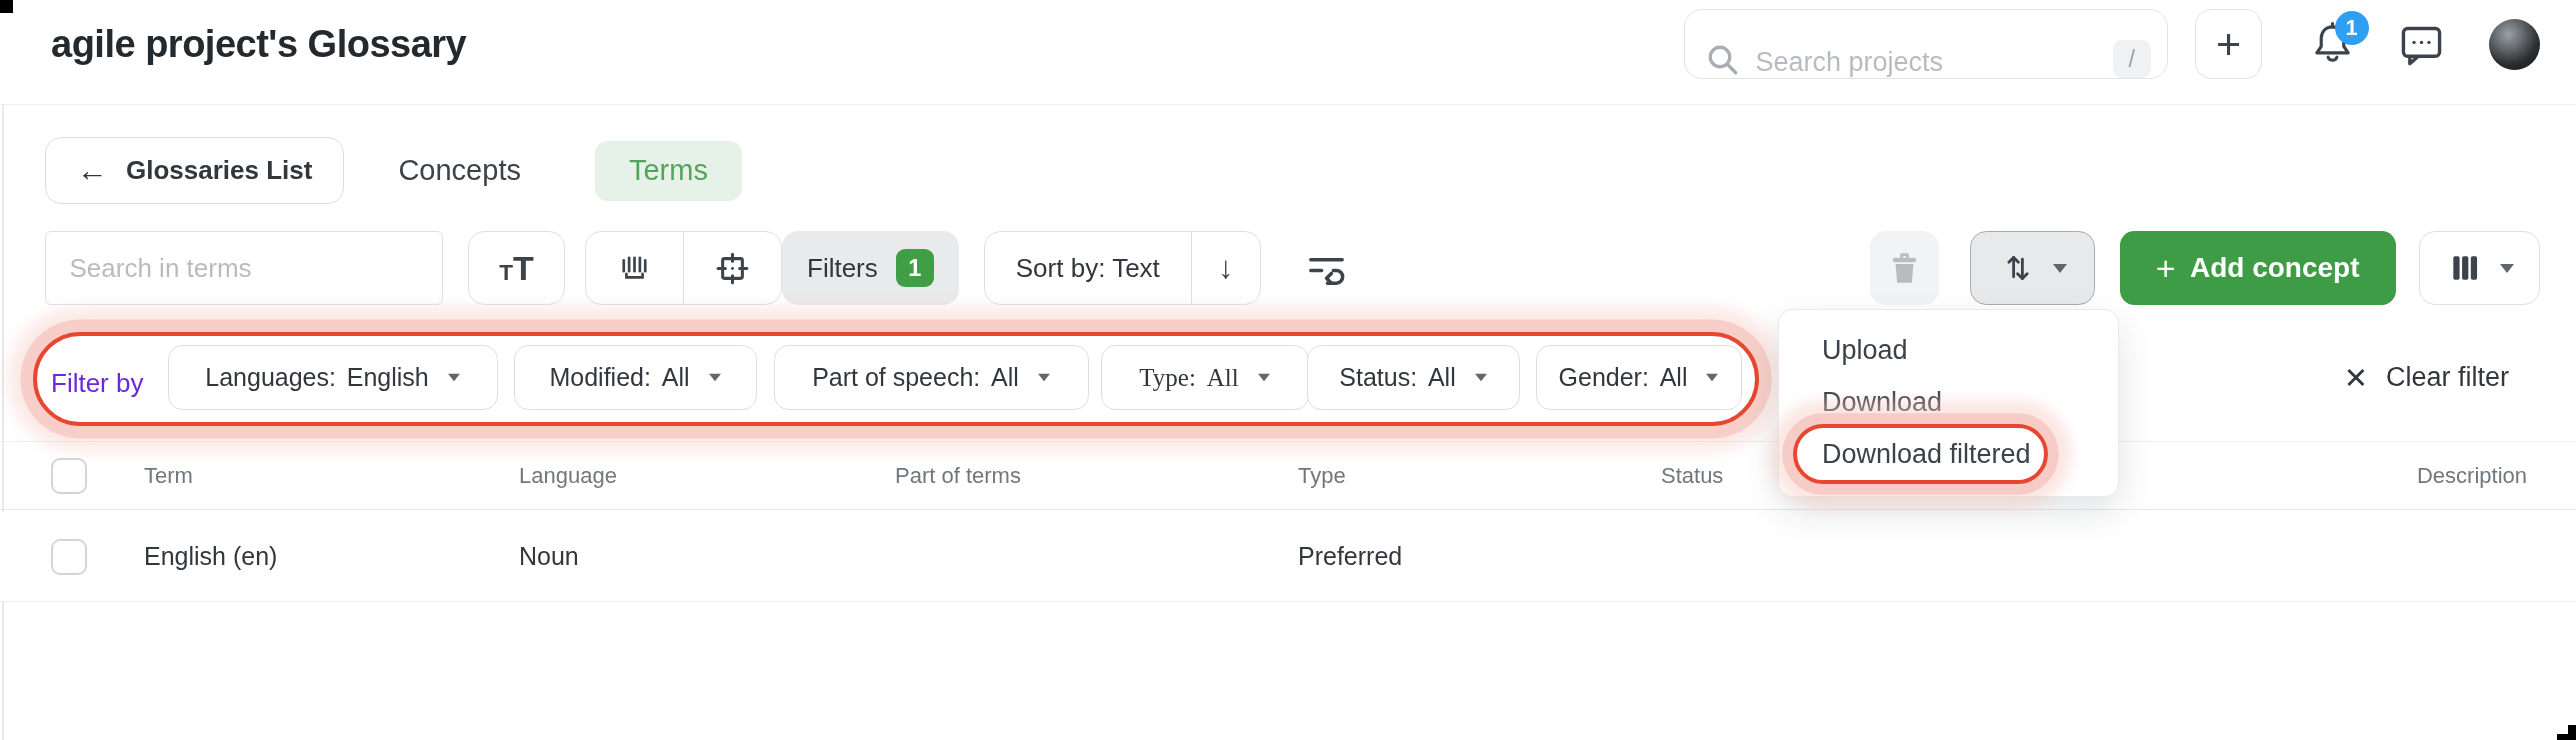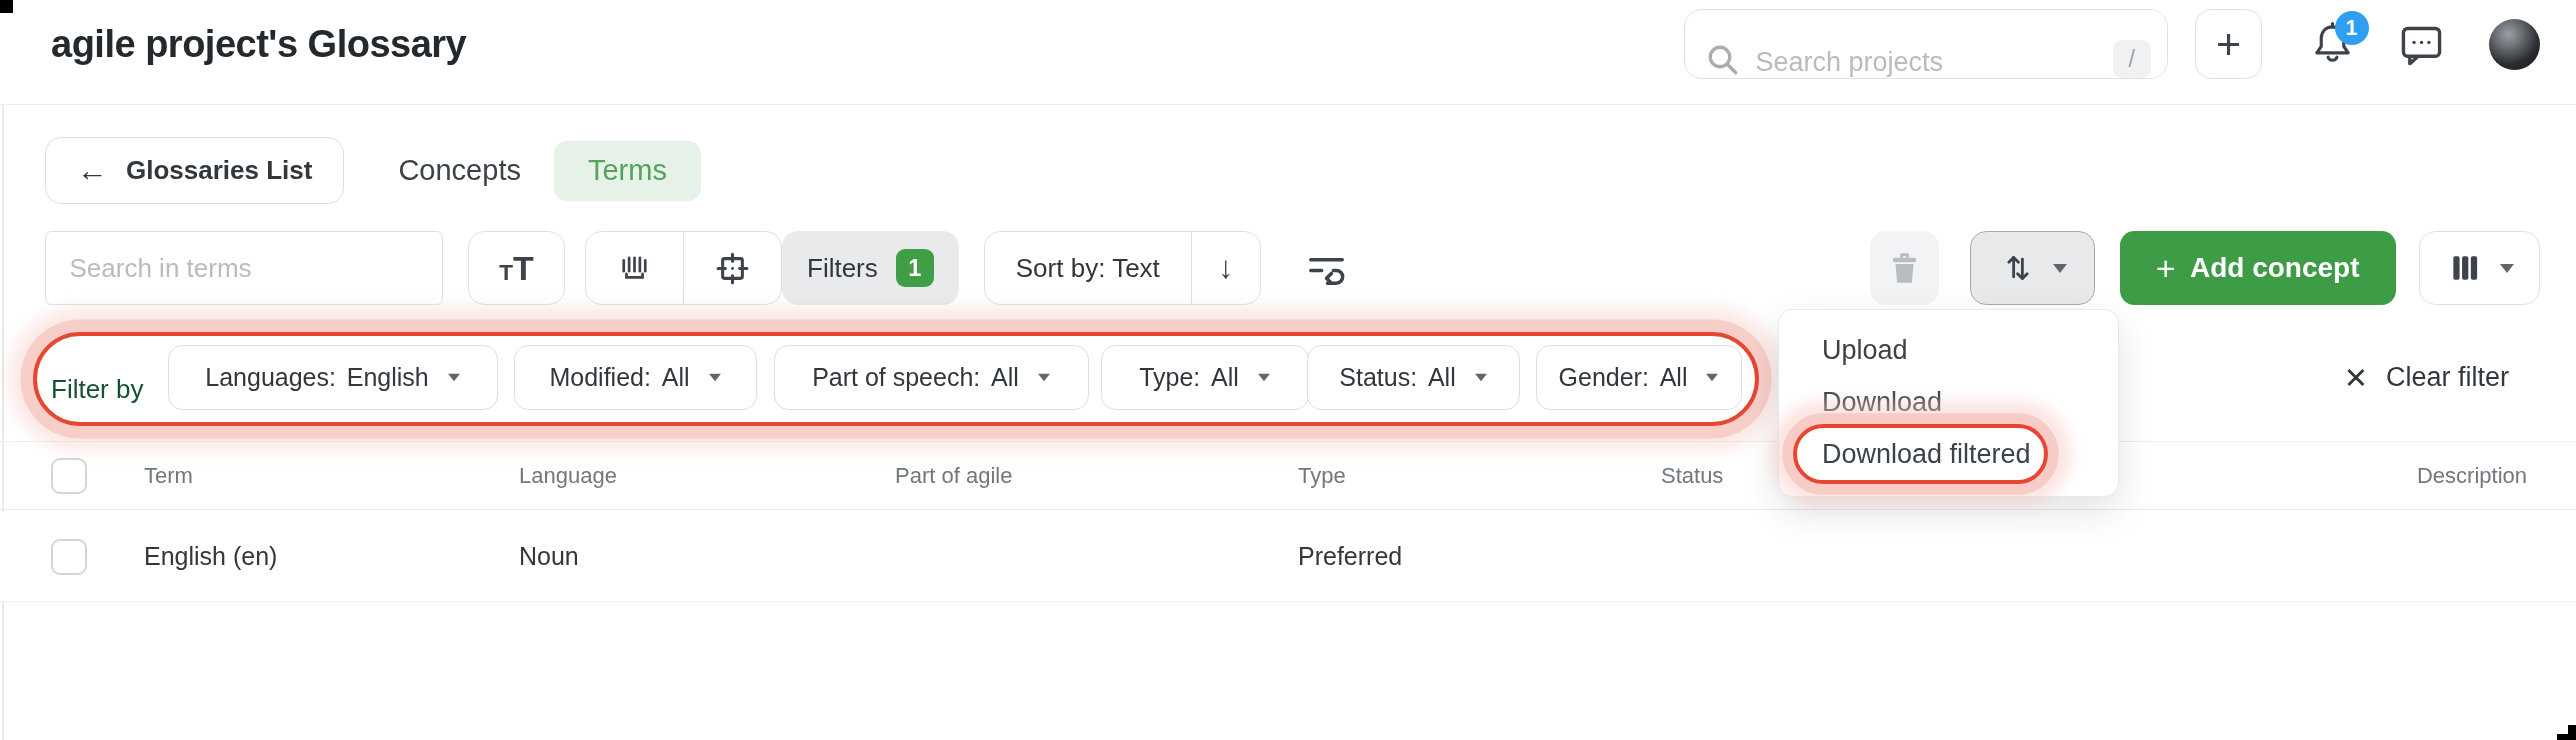--- a/index.html
+++ b/index.html
@@ -34,21 +34,21 @@
   .chat-wrap { margin-left: 40px; cursor: pointer; }
   .avatar { width: 51px; height: 51px; border-radius: 50%; margin-left: 42px; cursor: pointer;
             background: radial-gradient(circle at 38% 30%, #9aa0a5 0%, #6a6f73 28%, #2c2f32 62%, #101214 100%); }
 
   
   .navrow { position: absolute; top: 137px; left: 45px; right: 36px; height: 67px; display: flex; align-items: center; }
   .back-btn { height: 67px; padding: 0 31px; border: 1.8px solid #dbdee0; border-radius: 16.2px; background: #fff;
               display: flex; align-items: center; gap: 18px; font-size: 26px; font-weight: 700; color: #31373c; cursor: pointer; }
   .back-arrow { font-size: 31px; font-weight: 400; }
   .tab-plain { margin-left: 54px; font-size: 29px; color: #3b4248; cursor: pointer; }
-  .tab-pill { margin-left: 33px; height: 60px; padding: 0 34px; background: #e6f2e7; color: #55a35c;
+  .tab-pill { margin-left: 74px; height: 60px; padding: 0 34px; background: #e6f2e7; color: #55a35c;
               border-radius: 12.6px; font-size: 29px; display: flex; align-items: center; cursor: pointer; }
 
   
   .toolbar { position: absolute; top: 231px; left: 45px; right: 36px; height: 74px; display: flex; align-items: center; }
   .terms-search { width: 398px; height: 74px; border: 1.8px solid #dde0e2; border-radius: 6px; padding: 0 23.5px;
                   display: flex; align-items: center; background: #fff; }
   .terms-search input { border: none; outline: none; width: 100%; font-size: 26px; color: #3c434a;
                         font-family: "Liberation Sans", sans-serif; background: transparent; }
   .terms-search input::placeholder { color: #b6bcc1; }
   .icon-btn { height: 74px; border: 1.8px solid #dde0e2; border-radius: 16.2px; background: #fff;
@@ -82,30 +82,30 @@
                  display: flex; align-items: center; justify-content: center; gap: 14.4px; cursor: pointer; }
   .caret { width: 0; height: 0; border-left: 7.2px solid transparent; border-right: 7.2px solid transparent;
            border-top: 9px solid #5f666c; }
 
   
   .filter-section-border { position: absolute; top: 441px; left: 0; width: 100%; border-top: 1.8px solid #eceeef; }
   .annot-rect { position: absolute; left: 32.5px; top: 332px; width: 1726px; height: 94px;
                 border: 4.5px solid #e74631; border-radius: 47px; z-index: 5; pointer-events: none;
                 box-shadow: 0 0 0 12.6px rgba(246,199,193,0.80), 0 0 14.4px 25px rgba(246,199,193,0.40); }
   .filterrow { position: absolute; top: 345px; left: 0; right: 0; height: 65px; z-index: 6; }
-  .filterby-label { position: absolute; left: 51px; top: 12px; height: 65px; display: flex; align-items: center;
-                    font-size: 26px; color: #14532d; }
+  .filterby-label { position: absolute; left: 51px; top: 6px; height: 65px; display: flex; align-items: center;
+                    font-size: 26px; color: #6d28d9; }
   .pill { position: absolute; top: 0; height: 65px; border: 1.8px solid #dcdfe1; border-radius: 14.4px; background: #fff;
           display: flex; align-items: center; justify-content: center; gap: 10.8px; font-size: 25px; color: #31373c;
           cursor: pointer; padding: 0 14.4px; }
   .pill .caret { margin-left: 7.2px; transform: scale(0.85); }
   .pill-0 { left: 168px;  width: 330px; }
   .pill-1 { left: 514px;  width: 243px; }
   .pill-2 { left: 774px;  width: 315px; }
-  .pill-3 { left: 1101px; width: 208px; }
+  .pill-3 { left: 1101px; width: 208px; font-family: Liberation Serif, serif; }
   .pill-4 { left: 1307px; width: 213px; }
   .pill-5 { left: 1536px; width: 206px; }
   .clear-filter { position: absolute; top: 345px; right: 67px; height: 65px; display: flex; align-items: center;
                   gap: 18px; font-size: 27px; color: #31373c; cursor: pointer; z-index: 6; }
   .clear-x { font-size: 29px; }
 
   
   .tgrid { display: grid; grid-template-columns: 144px 375px 376px 403px 363px 415px 1fr; align-items: center; }
   .thead { position: absolute; top: 443px; left: 0; right: 0; height: 67px; border-bottom: 1.8px solid #e7e9eb;
            font-size: 22px; color: #70777d; }
@@ -337,21 +337,21 @@
   </div>
 
   <div class="annot-rect"></div>
 
   <div class="thead tgrid">
     <div class="cb-cell">
         <div class="checkbox"></div>
       </div>
     <div>Term</div>
     <div>Language</div>
-    <div>Part of agile</div>
+    <div>Part of terms</div>
     <div>Type</div>
     <div>Status</div>
     <div class="cell-right">Description</div>
   </div>
 
   <div class="trow tgrid">
     <div class="cb-cell">
         <div class="checkbox"></div>
       </div>
     <div>English (en)</div>

